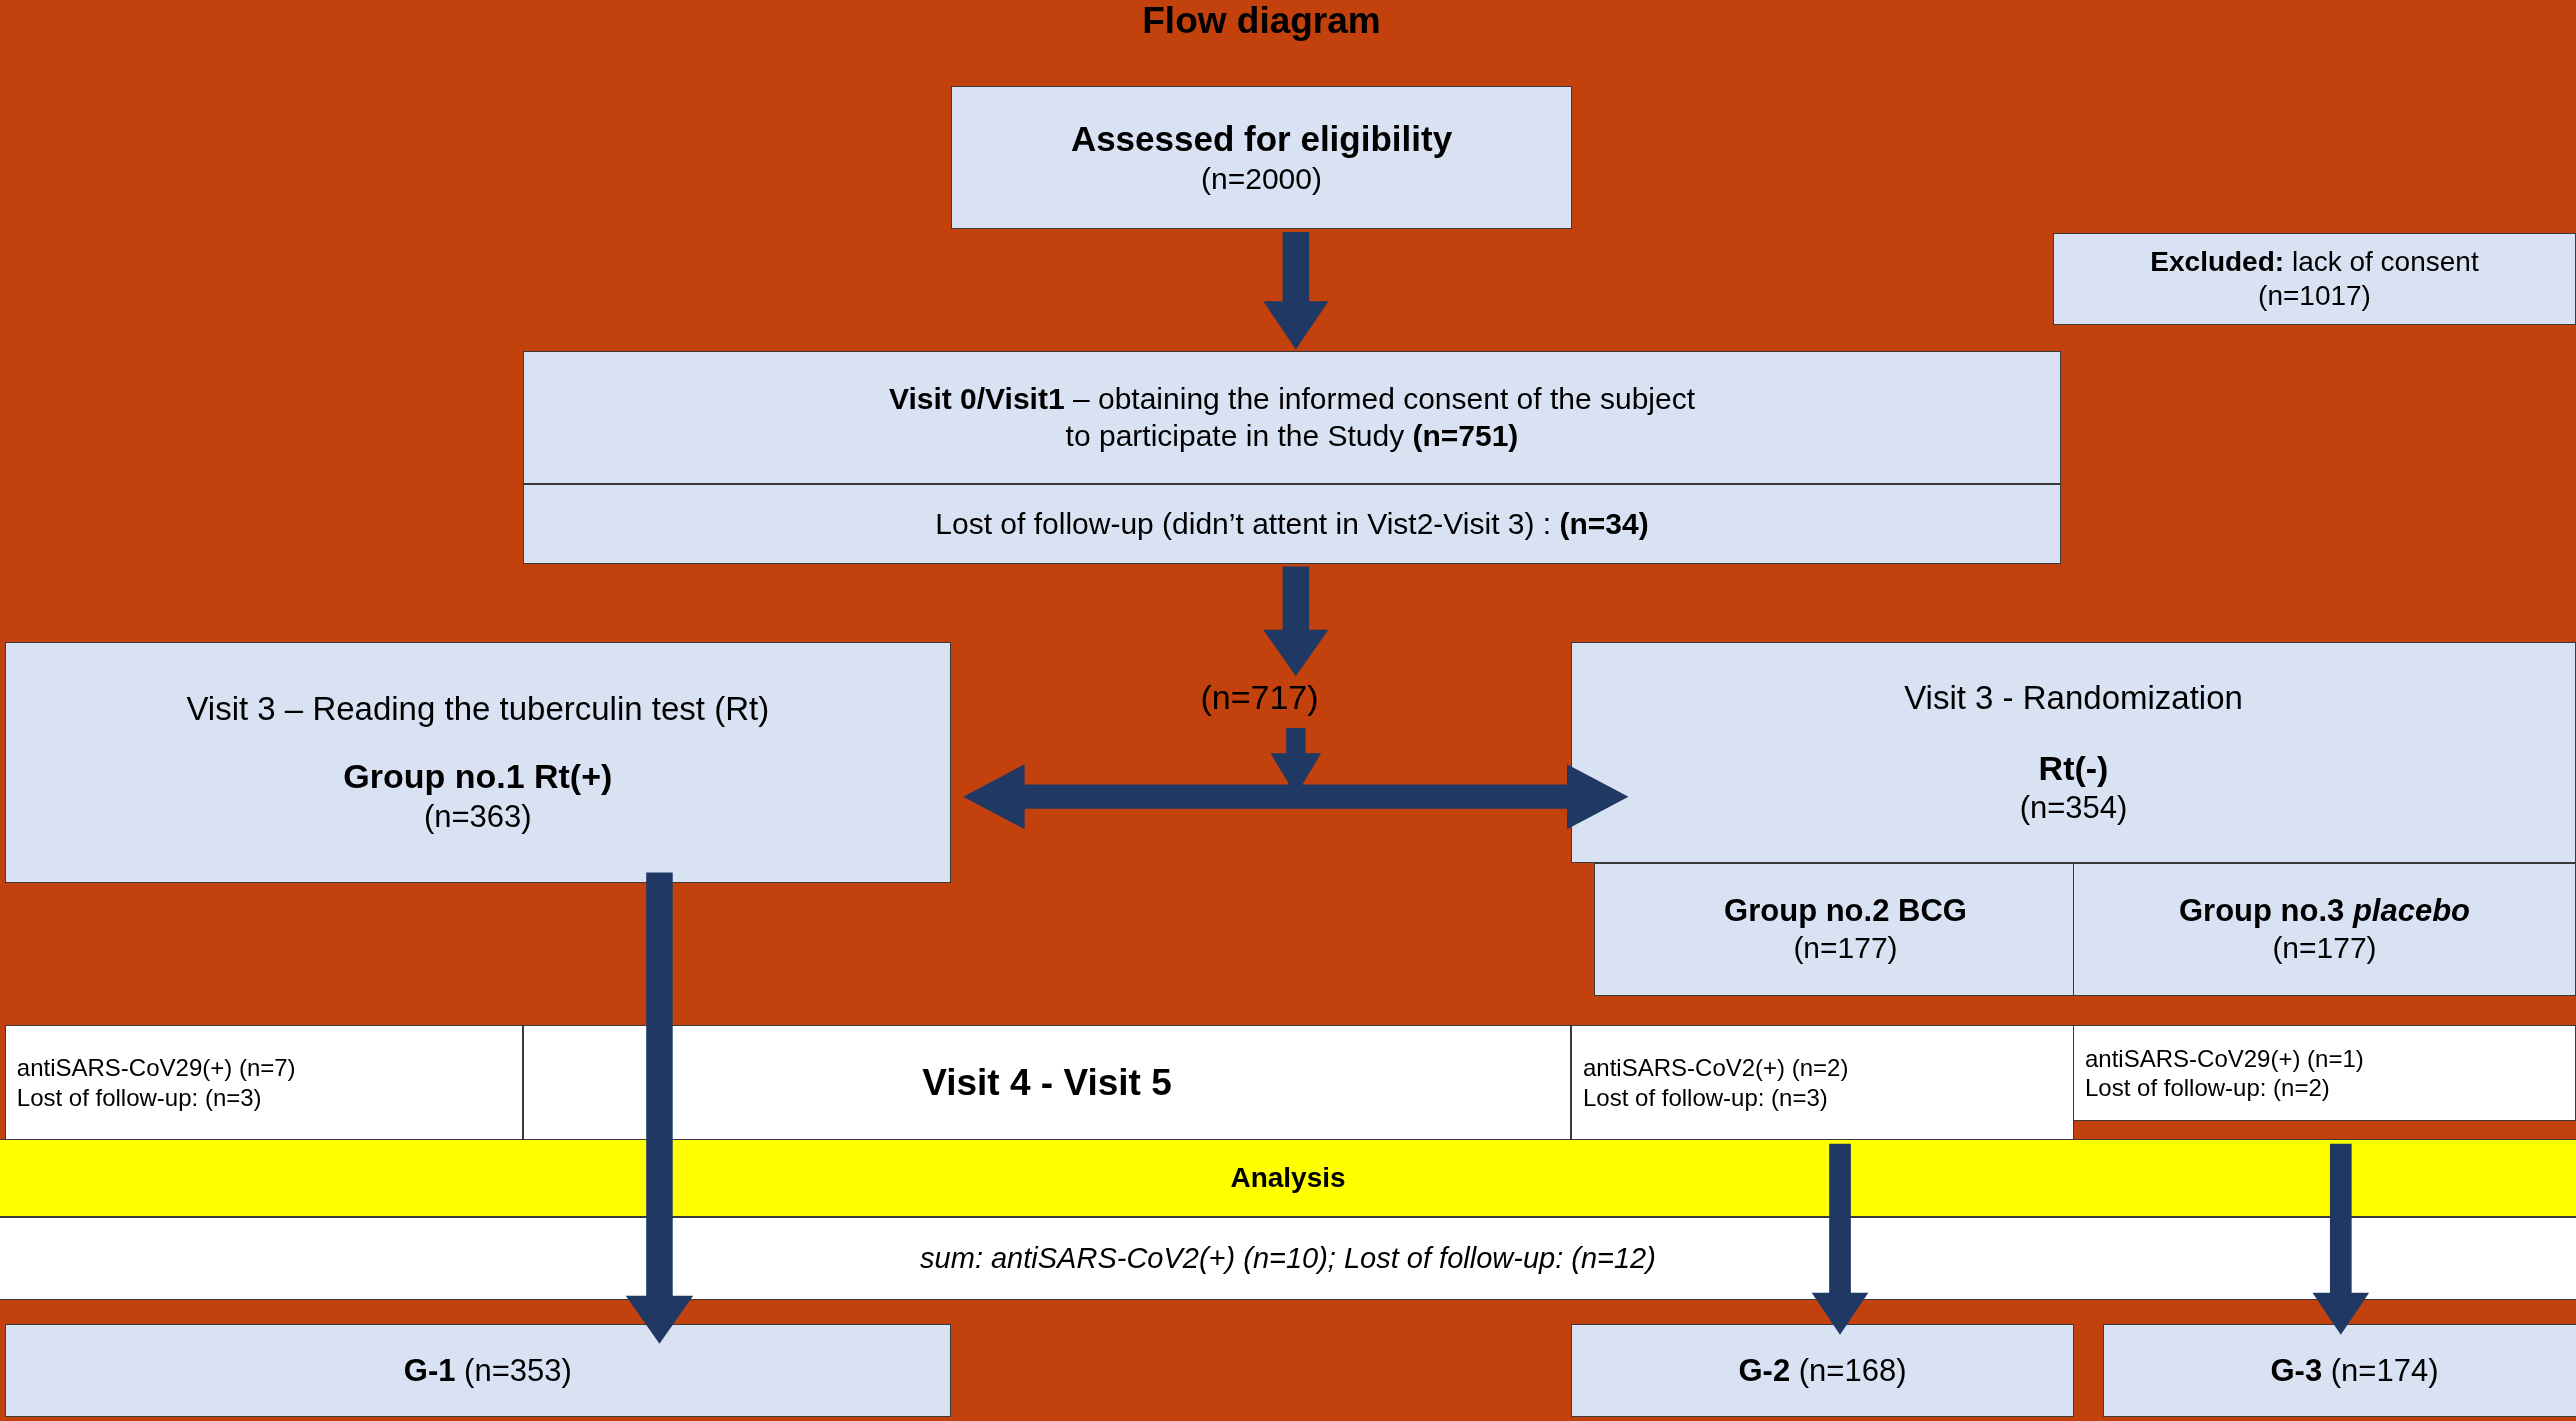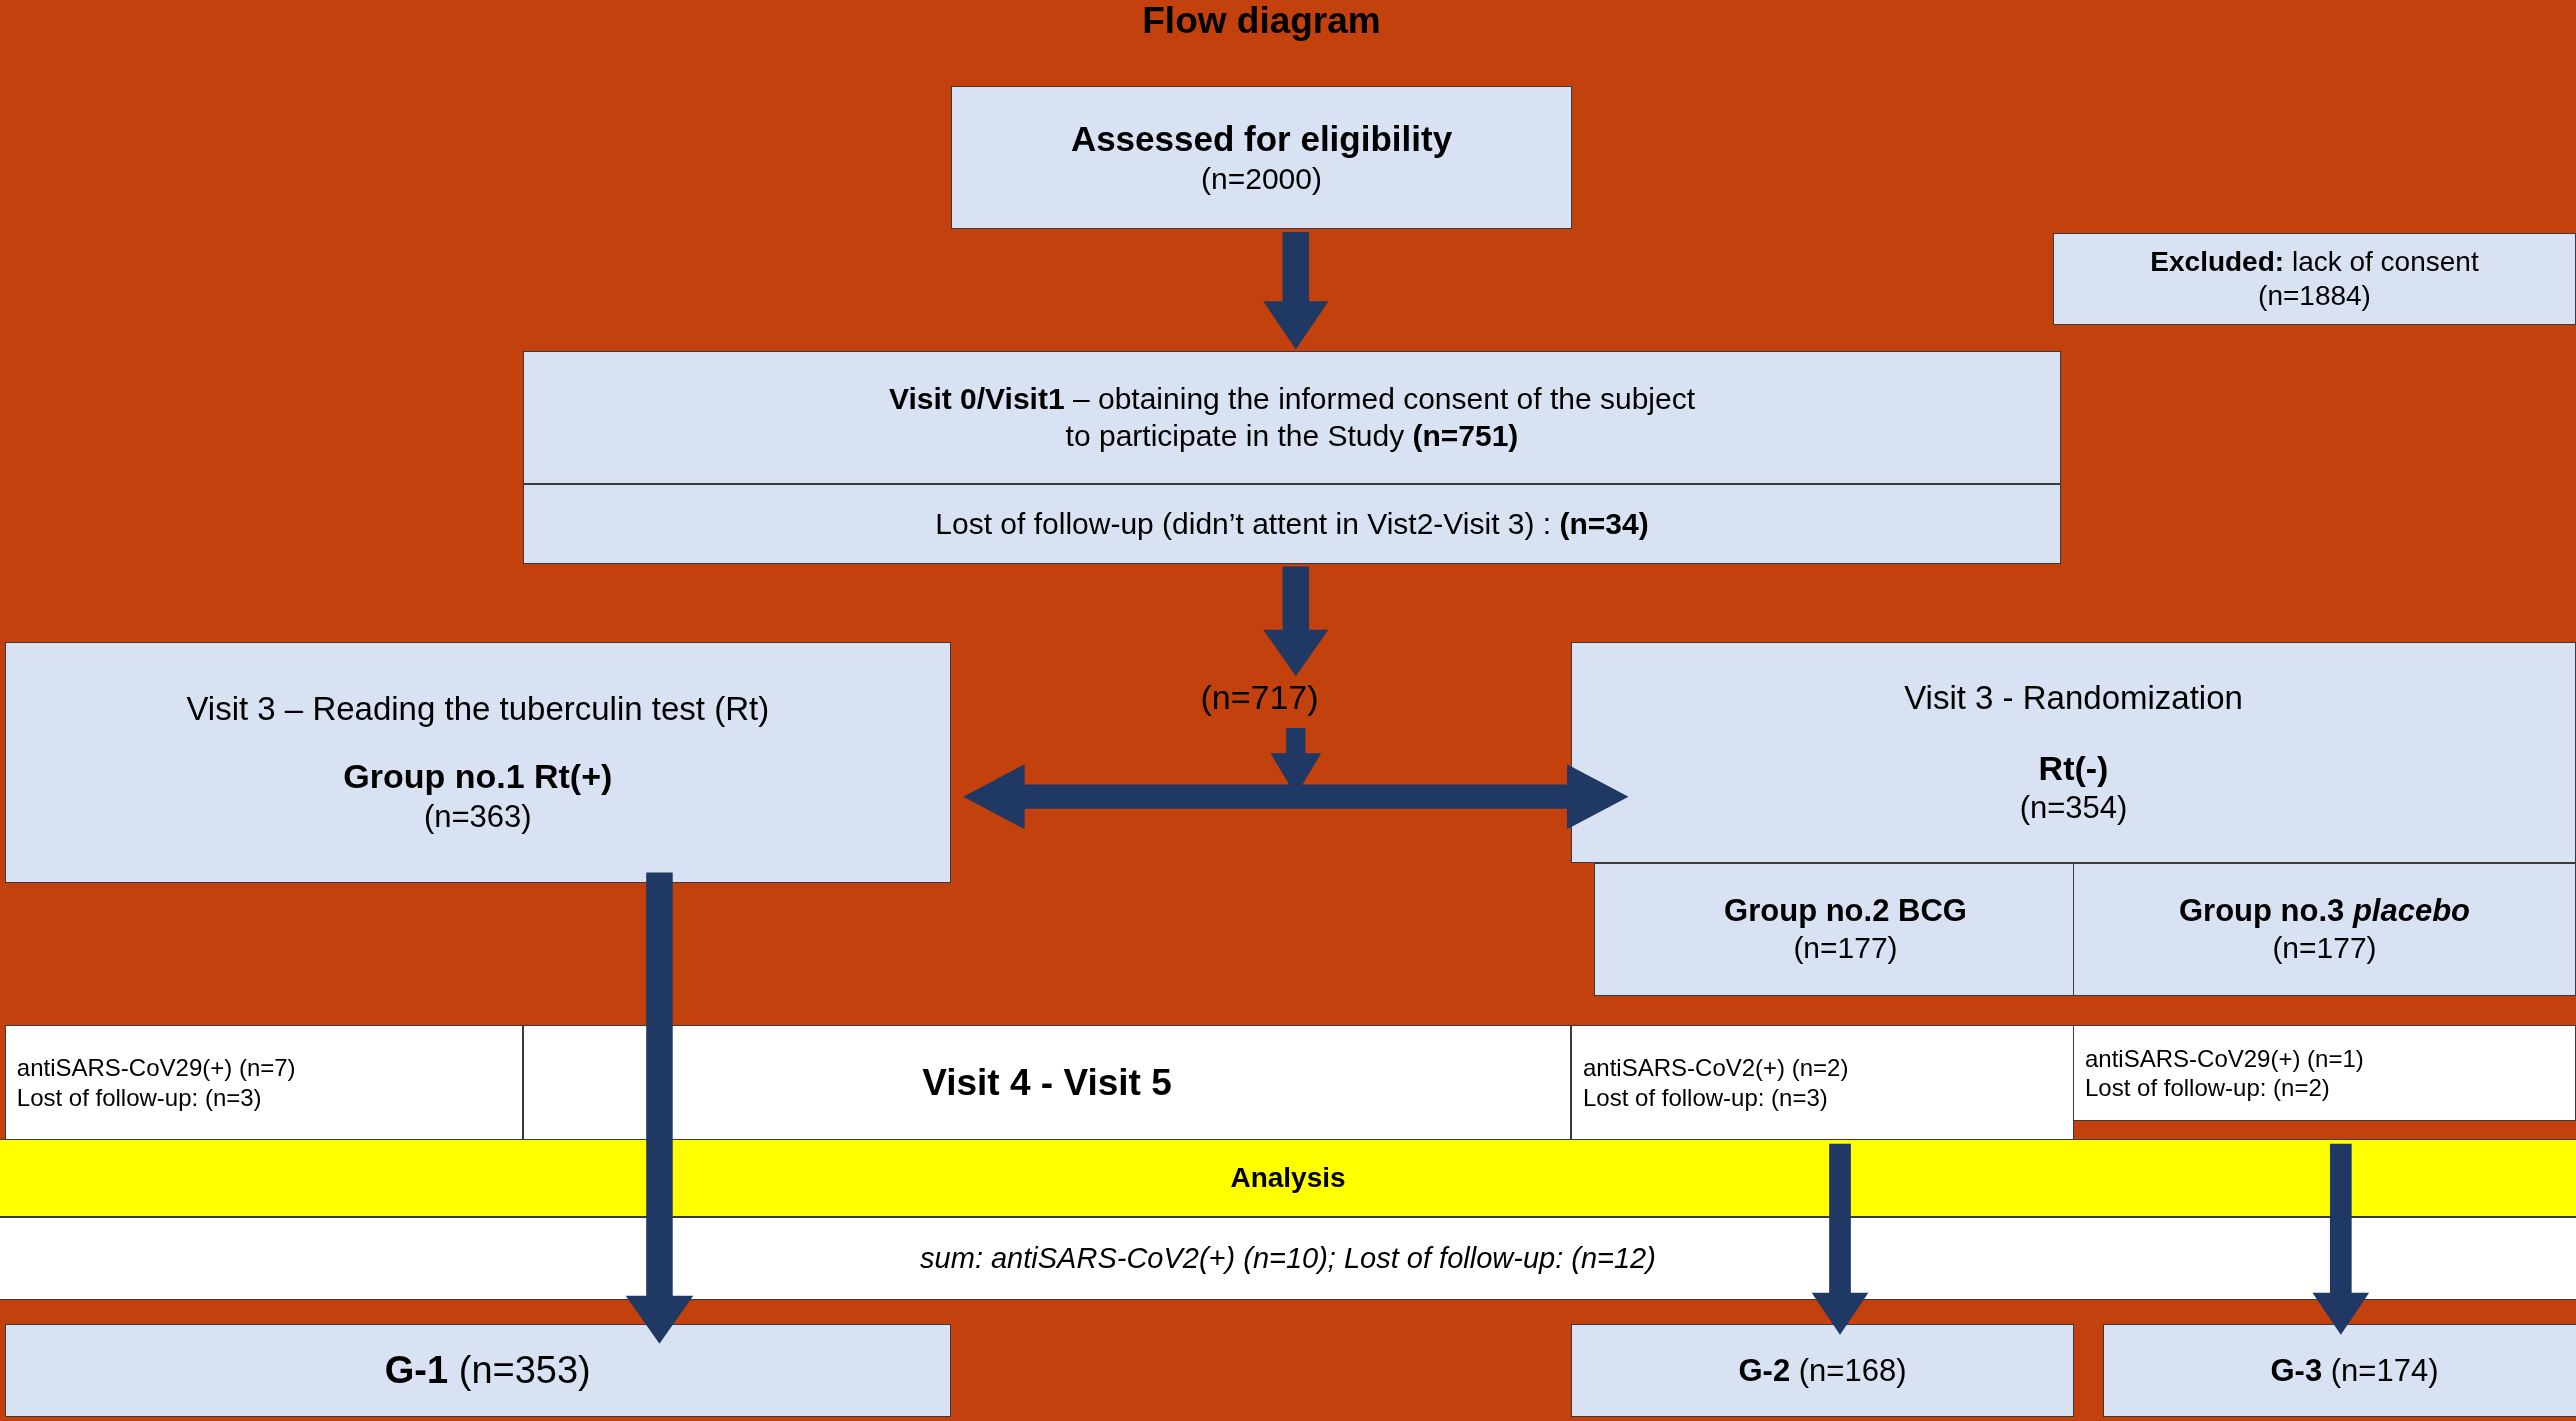--- a/index.html
+++ b/index.html
@@ -57,21 +57,21 @@
 
   <div class="t-title" style="left:951px; top:0px; width:621px; font-size:37px;">Flow diagram</div>
 
   <div class="box" style="left:951px; top:86px; width:621px; height:143px;">
     <div class="line b" style="font-size:35px;">Assessed for eligibility</div>
     <div class="line" style="font-size:30px;">(n=2000)</div>
   </div>
 
   <div class="box" style="left:2053px; top:233px; width:523px; height:92px;">
     <div class="line" style="font-size:28px;"><span class="b">Excluded:</span><span> lack of consent</span></div>
-    <div class="line" style="font-size:28px;">(n=1884)</div>
+    <div class="line" style="font-size:28px;">(n=1017)</div>
   </div>
 
   <div class="box" style="left:523px; top:351px; width:1538px; height:133px;">
     <div class="line" style="font-size:30px;"><span class="b">Visit 0/Visit1</span><span> – obtaining the informed consent of the subject</span></div>
     <div class="line" style="font-size:30px;"><span>to participate in the Study </span><span class="b">(n=751)</span></div>
   </div>
 
   <div class="box" style="left:523px; top:484px; width:1538px; height:80px;">
     <div class="line" style="font-size:30px;"><span>Lost of follow-up (didn’t attent in Vist2-Visit 3) : </span><span class="b">(n=34)</span></div>
   </div>
@@ -121,21 +121,21 @@
 
   <div class="box yellow" style="left:0px; top:1139px; width:2576px; height:78px; border-width:1.8px; border-left:none; border-right:none;">
     <div class="line b" style="font-size:28px;">Analysis</div>
   </div>
 
   <div class="box white" style="left:0px; top:1217px; width:2576px; height:83px; border-width:1.2px; border-left:none; border-right:none;">
     <div class="line it" style="font-size:29px;">sum: antiSARS-CoV2(+) (n=10); Lost of follow-up: (n=12)</div>
   </div>
 
   <div class="box" style="left:4.8px; top:1324px; width:946px; height:93px;">
-    <div class="line" style="font-size:38px;margin-left:20px;"><span class="b">G-1</span><span>  (n=353)</span></div>
+    <div class="line" style="font-size:31px;margin-left:20px;"><span class="b">G-1</span><span>  (n=353)</span></div>
   </div>
 
   <div class="box" style="left:1571px; top:1324px; width:503px; height:93px;">
     <div class="line" style="font-size:31px;"><span class="b">G-2</span><span> (n=168)</span></div>
   </div>
 
   <div class="box" style="left:2073px; top:1324px; width:503px; height:93px;margin-left:30px;">
     <div class="line" style="font-size:31px;"><span class="b">G-3</span><span> (n=174)</span></div>
   </div>
 

